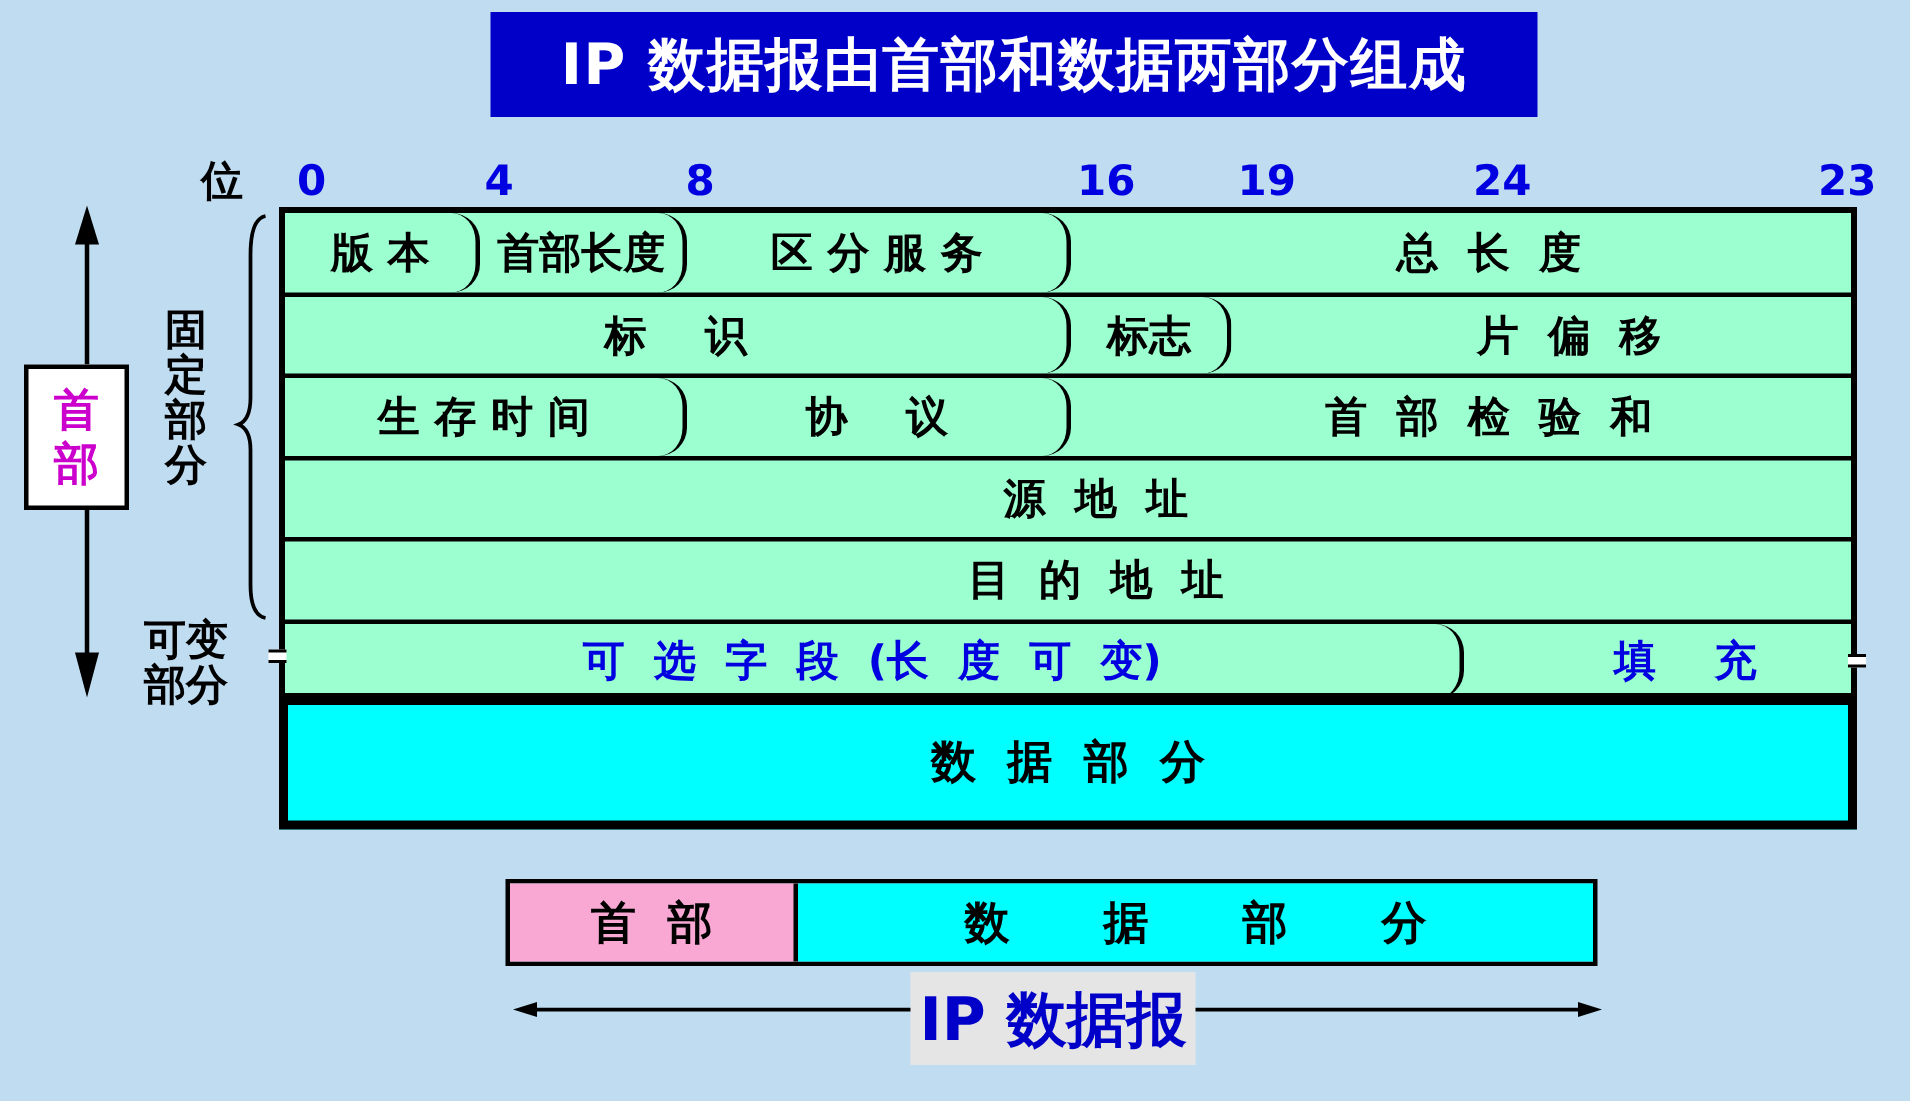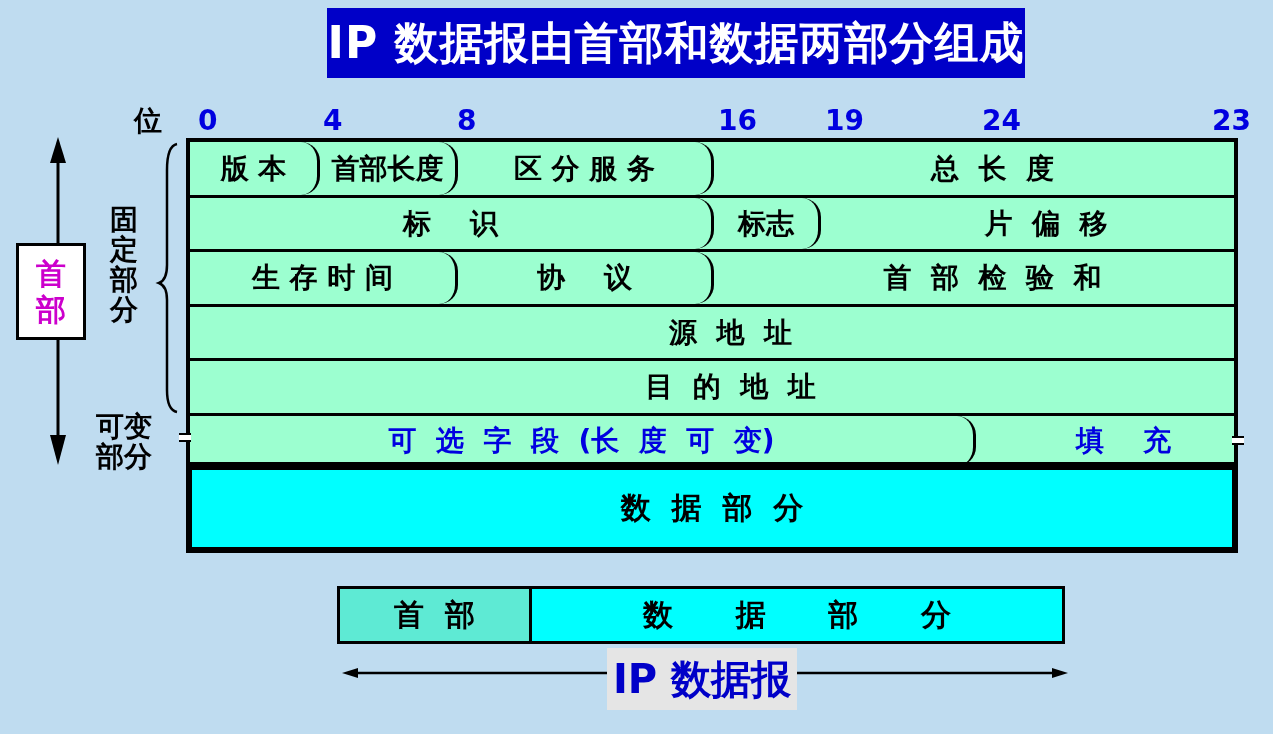--- a/index.html
+++ b/index.html
@@ -1,20 +1,20 @@
 <!DOCTYPE html>
 <html><head>
 <meta charset="utf-8">
 <style>
   html,body{margin:0;padding:0;}
   body{width:1273px;height:734px;background:#bfdcf0;position:relative;overflow:hidden;
        font-family:"DejaVu Sans","Liberation Sans",sans-serif;font-weight:bold;}
   .abs{position:absolute;}
   .title{left:327px;top:8px;width:698px;height:70px;background:#0000c8;color:#fff;
-         font-size:44px;display:flex;align-items:center;justify-content:center;letter-spacing:1px;}
+         font-size:38px;display:flex;align-items:center;justify-content:center;letter-spacing:1px;}
   .bitlbl{top:104px;font-size:28px;color:#0000e0;}
   .weilbl{left:134px;top:102px;font-size:28px;color:#000;}
   .grid{left:186px;top:138px;width:1052px;height:328px;border:4px solid #000;box-sizing:border-box;background:#9cffd0;}
   .row{position:absolute;left:0;right:0;display:flex;border-bottom:3px solid #000;box-sizing:border-box;}
   .cell{display:flex;align-items:center;justify-content:center;font-size:28px;color:#000;box-sizing:border-box;
         border-right:3px solid #000;height:100%;white-space:pre;border-radius:19px;}
   .cell:last-child{border-right:none;margin-left:37px;}
   .blue{color:#0000e0;}
   .data{left:186px;top:464px;width:1052px;height:89px;background:#00ffff;border:6px solid #000;box-sizing:border-box;
         display:flex;align-items:center;justify-content:center;font-size:30px;white-space:pre;}
@@ -95,21 +95,21 @@
 <svg class="abs" style="left:155px;top:140px" width="30" height="275">
   <path d="M22,4 Q12,6 12,30 L12,125 Q12,140 4,143 Q12,146 12,160 L12,250 Q12,270 22,272" fill="none" stroke="#000" stroke-width="2.5"></path>
 </svg>
 
 <div class="abs sidelbl" style="left:96px;top:412px">
   <div>可变</div>
   <div>部分</div>
 </div>
 
 <div class="abs bar">
-  <div style="width:192px;background:#5eead4;border-right:3px solid #000">首  部</div>
+  <div style="width:192px;background:#f9a8d4;border-right:3px solid #000">首  部</div>
   <div style="flex:1;background:#00ffff">数      据      部      分</div>
 </div>
 
 <svg class="abs" style="left:340px;top:664px" width="730" height="18">
   <line x1="10" y1="9" x2="720" y2="9" stroke="#000" stroke-width="2.5"></line>
   <polygon points="2,9 18,4 18,14" fill="#000"></polygon>
   <polygon points="728,9 712,4 712,14" fill="#000"></polygon>
 </svg>
 <div class="abs iplbl">IP 数据报</div>
 

